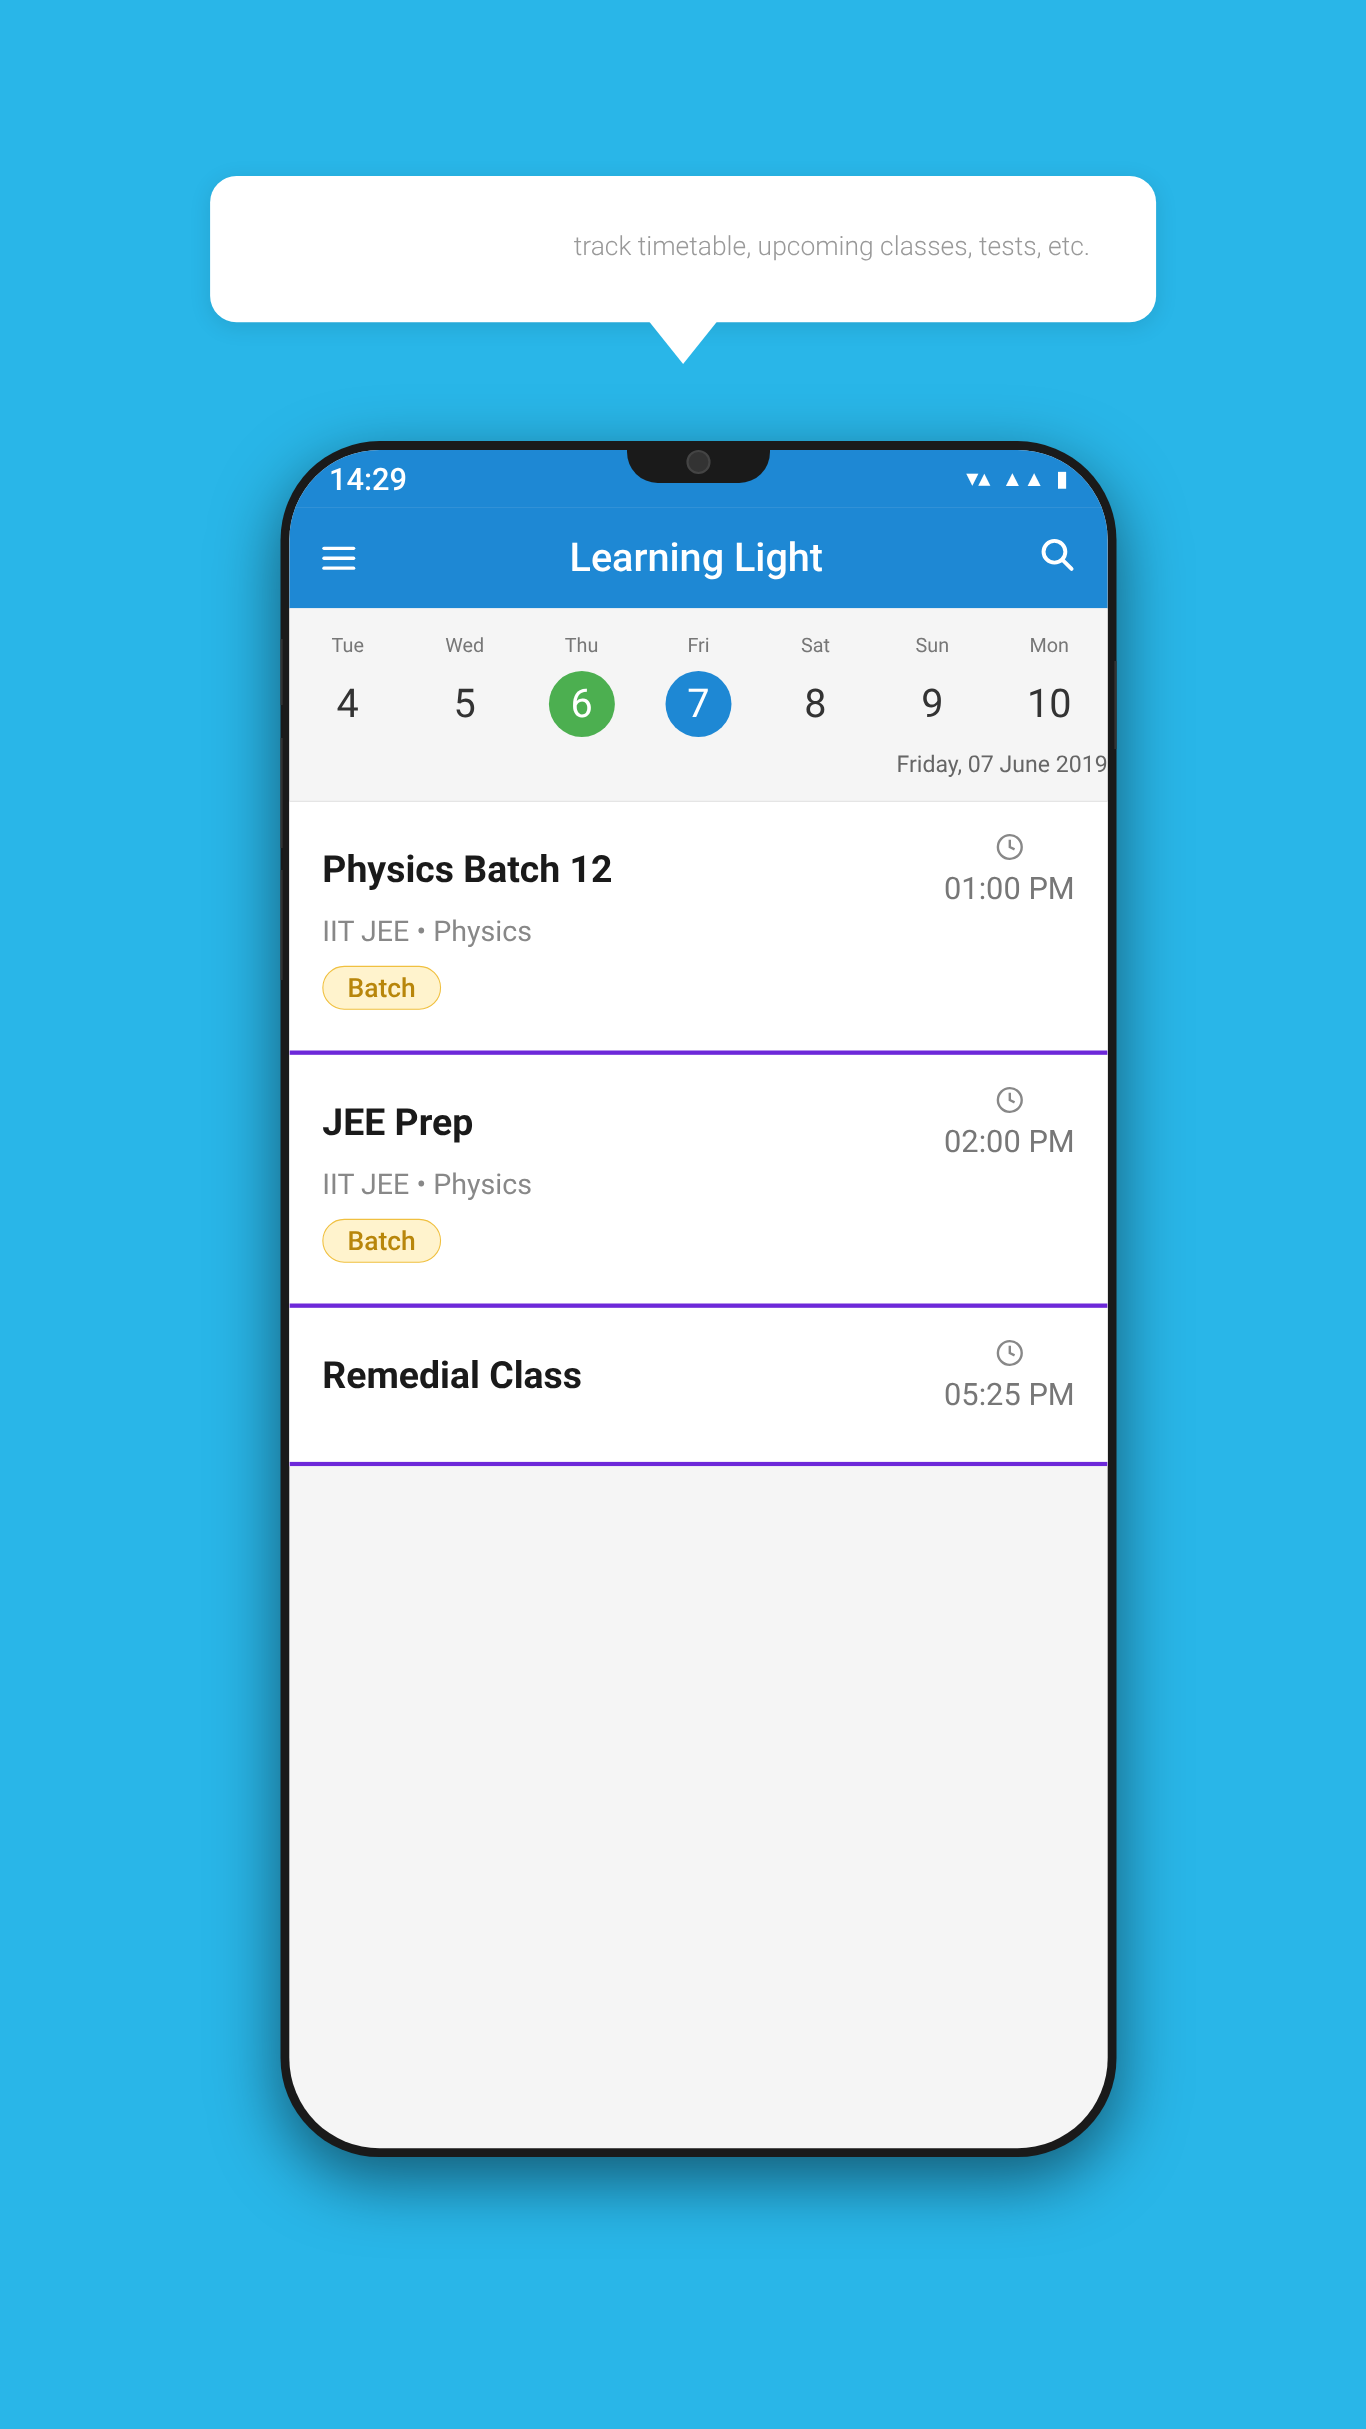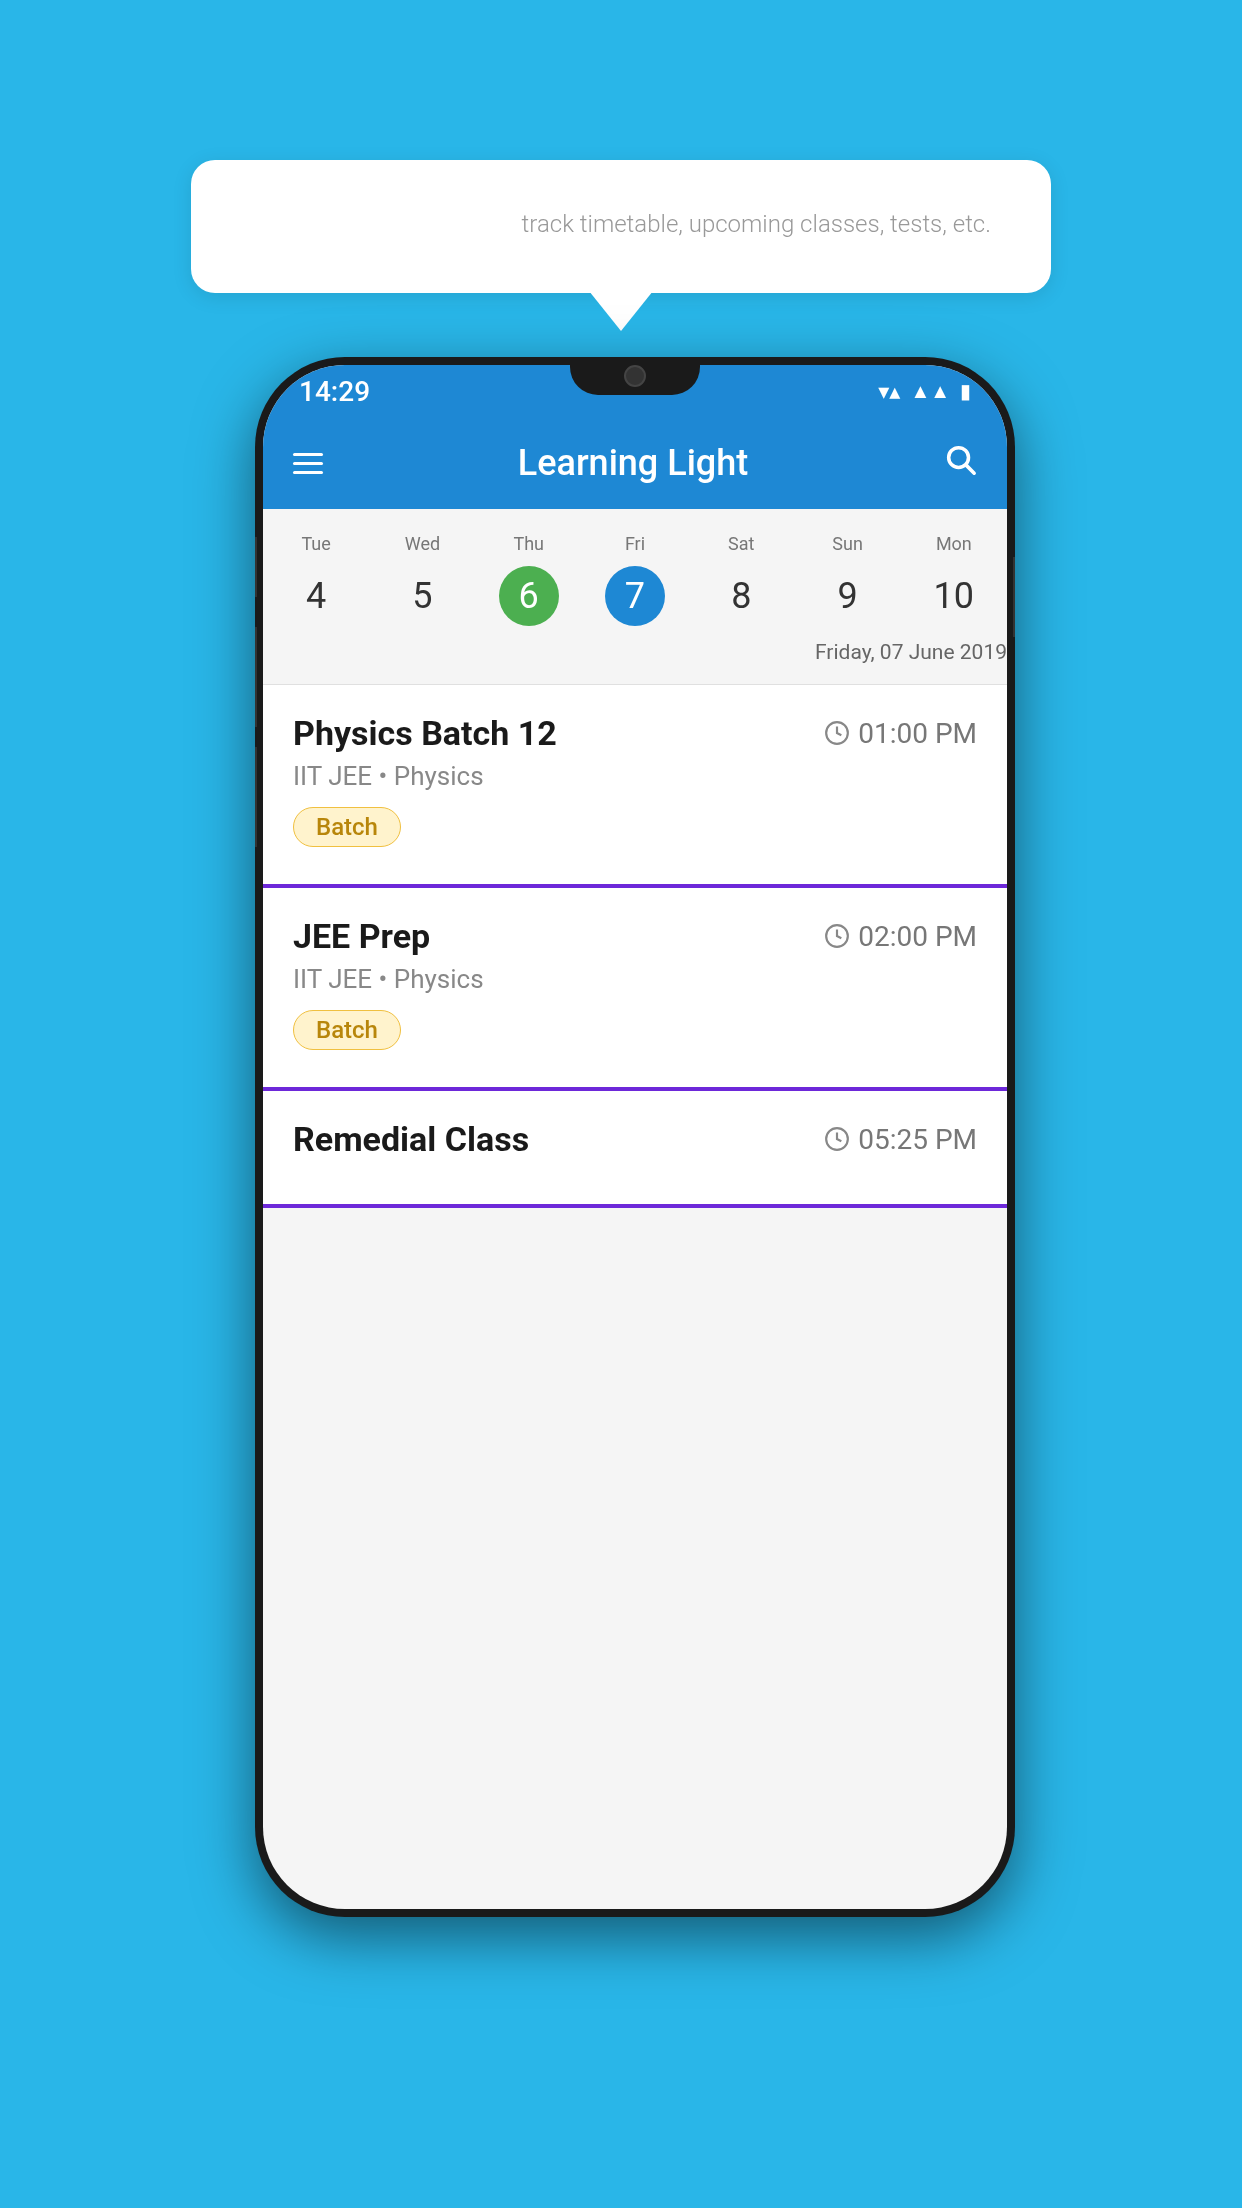--- a/index.html
+++ b/index.html
@@ -50,21 +50,21 @@
 
     .tooltip-subtitle {
       font-size: 24px;
       color: #999;
       text-align: right;
       font-weight: 300;
     }
 
     
     .phone-wrapper {
-      margin-top: 64px;
+      margin-top: 108px;
       position: relative;
       width: 732px;
       height: 1580px;
     }
 
     .phone-outer {
       width: 760px;
       height: 1560px;
       background: #1a1a1a;
       border-radius: 90px;
@@ -254,20 +254,21 @@
       font-weight: 700;
       color: #1a1a1a;
     }
 
     .schedule-time {
       font-size: 28px;
       color: #777;
       display: flex;
       align-items: center;
       gap: 8px;
+      flex-direction: column;
     }
 
     .schedule-subject {
       font-size: 26px;
       color: #888;
       margin-bottom: 16px;
     }
 
     .batch-badge {
       display: inline-block;

